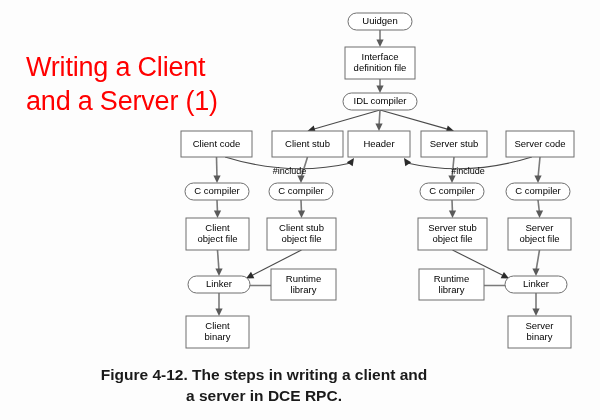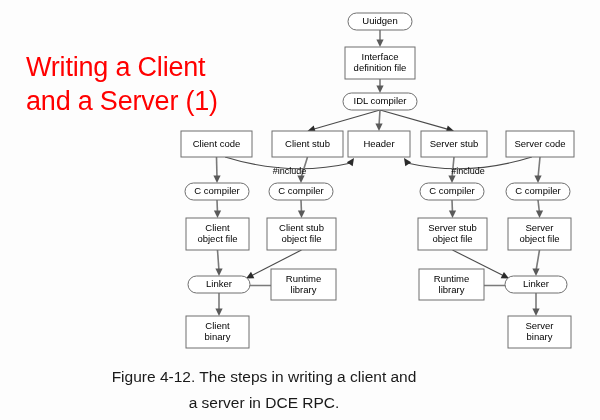--- a/index.html
+++ b/index.html
@@ -35,23 +35,24 @@
     margin-top: 44px;
   }
   .caption {
     position: absolute;
     left: 0;
     top: 364px;
     width: 528px;
     text-align: center;
     color: #1a1a1a;
     font-size: 15.5px;
-    line-height: 26px;
+    line-height: 21px;
     font-family: "Liberation Sans", sans-serif;
     white-space: pre-line;
+    font-weight: bold;
   }
   svg#diagram {
     position: absolute;
     left: 0;
     top: 0;
     width: 600px;
     height: 420px;
   }
   .node-rect {
     fill: #ffffff;

